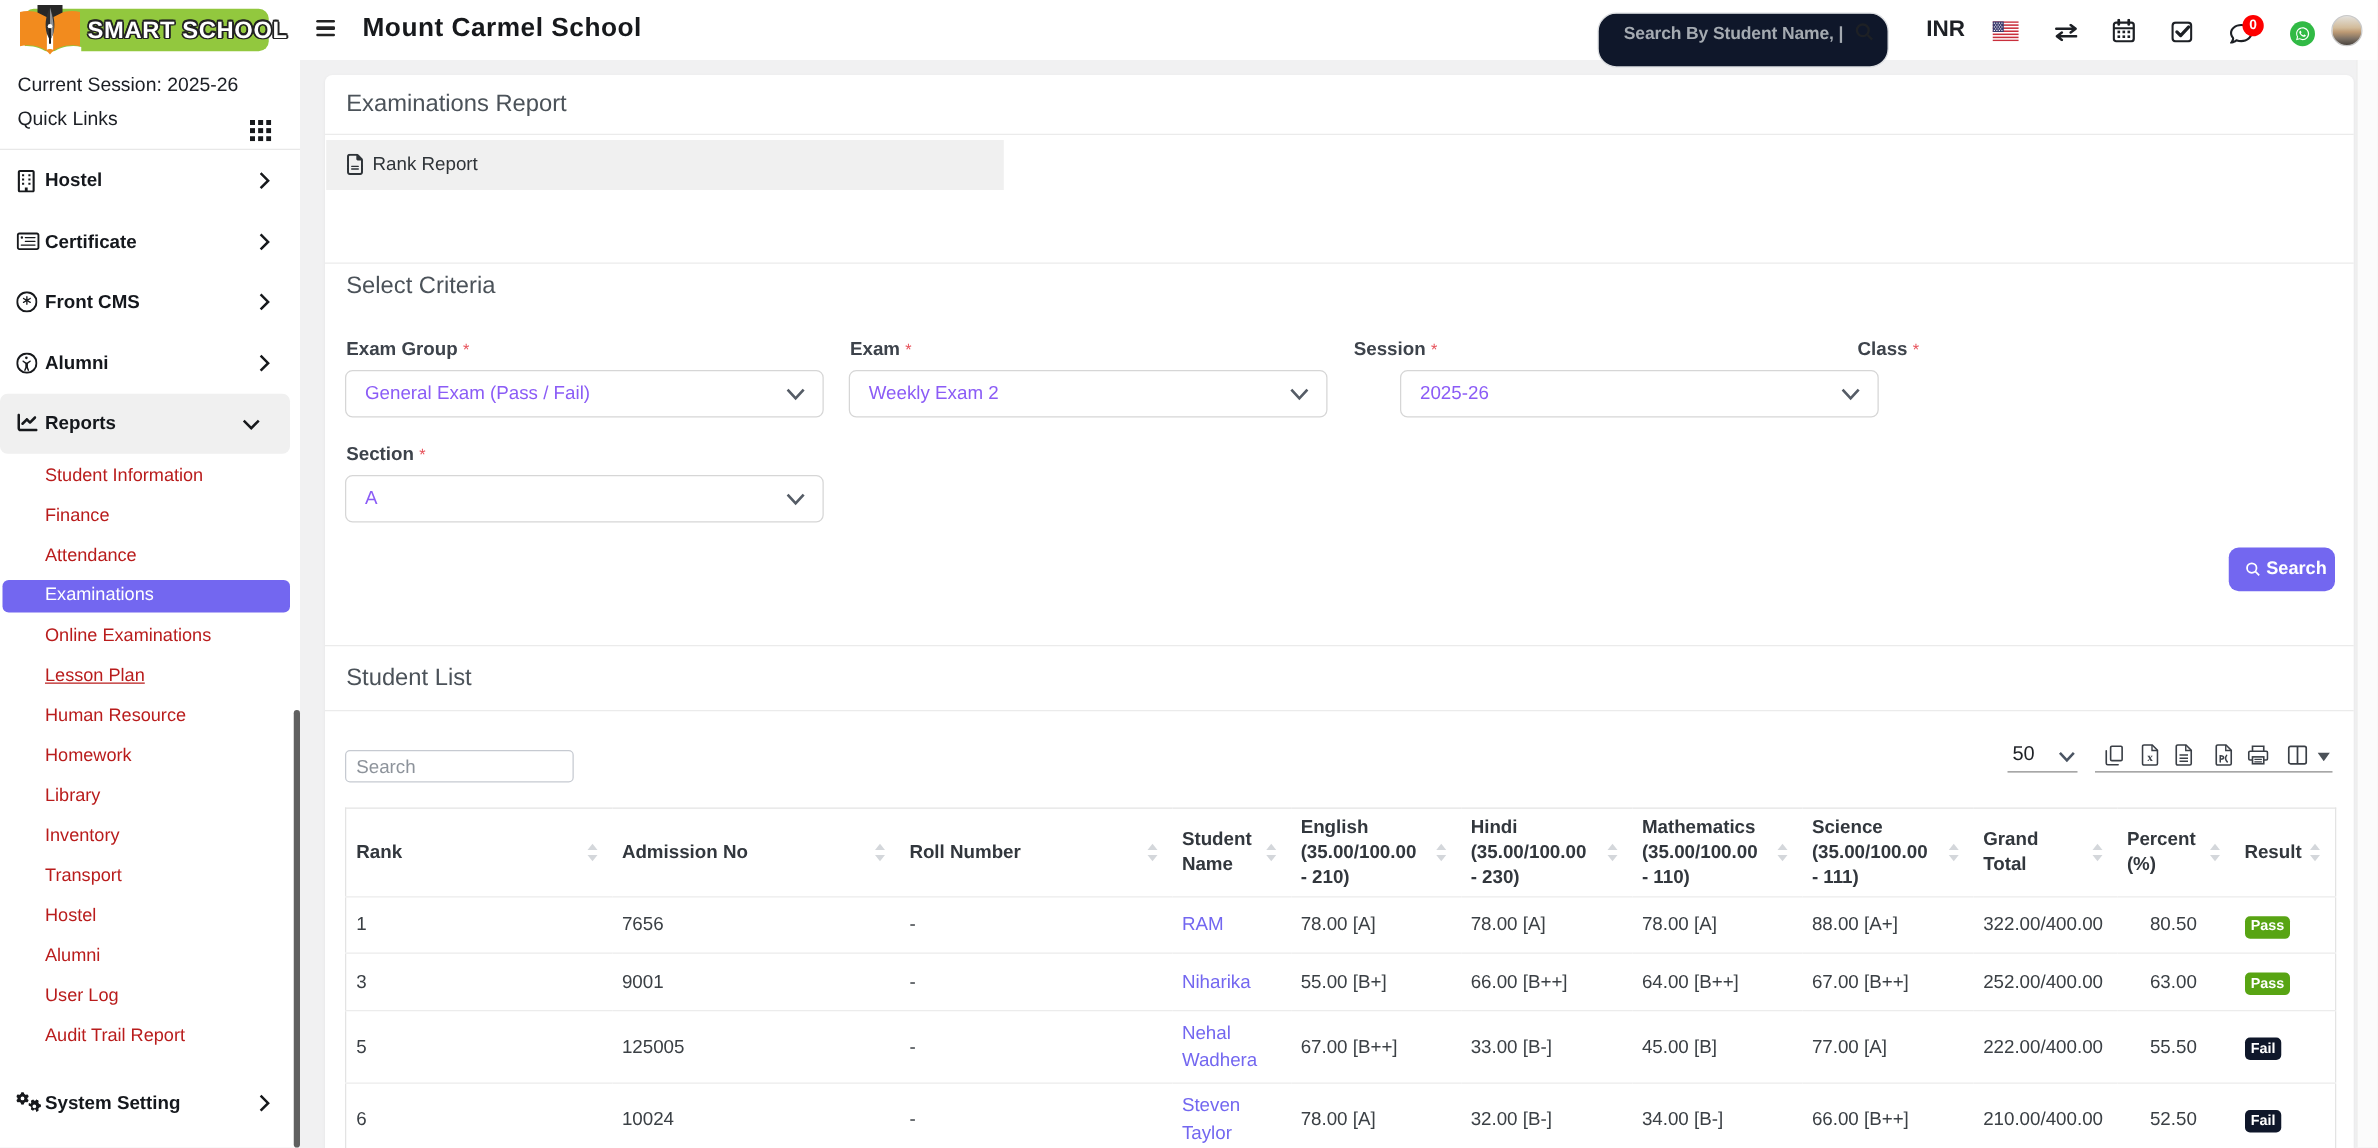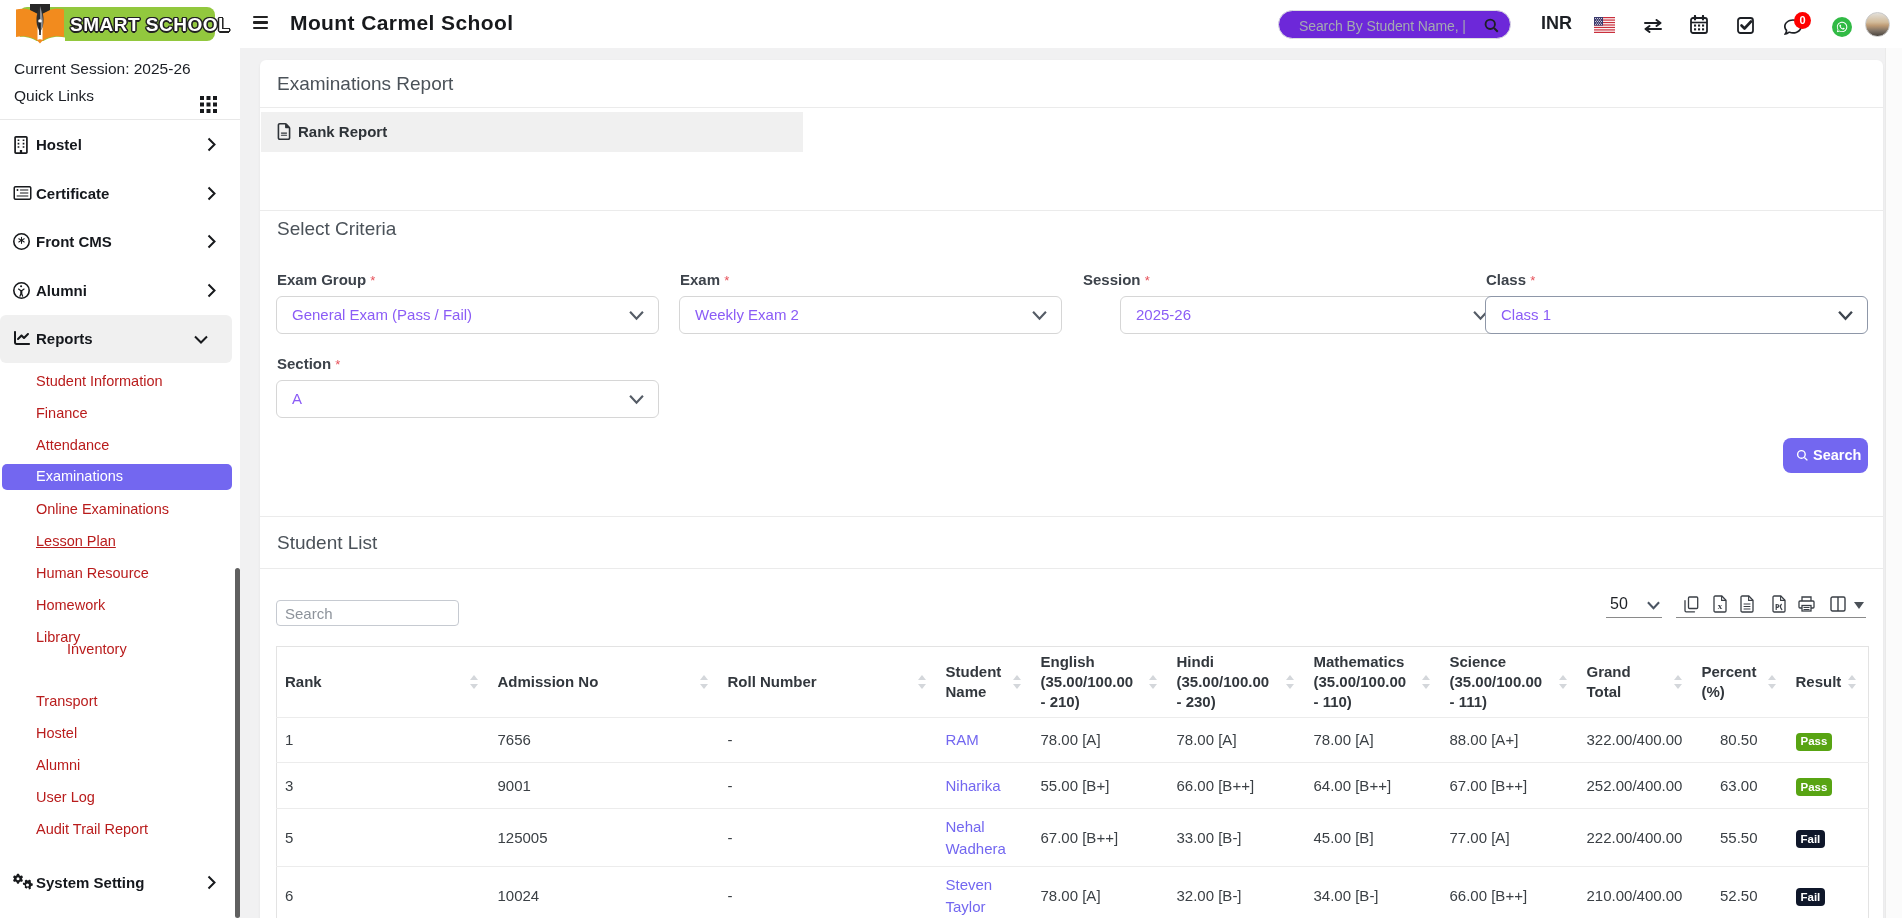--- a/index.html
+++ b/index.html
@@ -8,21 +8,21 @@
 
 #header { position:absolute; top:0; left:0; width:1902px; height:48px; background:#fff; z-index:5; }
 #logo { position:absolute; left:19px; top:7px; width:196px; height:34px; background:#92c83e; border-radius:8px; }
 #logo .book { position:absolute; left:-8px; top:-3px; }
 #logo .lt { position:absolute; left:51px; top:7px; white-space:nowrap; font-size:19px; font-weight:bold; color:#fff; letter-spacing:0.5px;
   text-shadow:-1.5px 0 0 #222,1.5px 0 0 #222,0 -1.5px 0 #222,0 1.5px 0 #222,-1px -1px 0 #222,1px 1px 0 #222,-1px 1px 0 #222,1px -1px 0 #222; }
 #hamb { position:absolute; left:253px; top:16px; width:15px; height:15px; }
 #hamb div { height:2.4px; background:#232323; margin-bottom:3.1px; border-radius:1px; }
 #htitle { position:absolute; left:290px; top:11px; font-size:21px; font-weight:bold; color:#17191c; letter-spacing:0.4px; }
 
-#hsearch { position:absolute; left:1278px; top:10px; width:233px; height:29px; border:1px solid #dcdee1; border-radius:15px; background:#6d28d9; }
+#hsearch { position:absolute; left:1278px; top:10px; width:233px; height:44px; border:1px solid #dcdee1; border-radius:15px; background:#0f172a;font-weight:bold; }
 #hsearch .ph { position:absolute; left:20px; top:7px; font-size:14px; color:#a4aab1; letter-spacing:-0.1px; }
 #hsearch svg { position:absolute; right:11px; top:7px; }
 
 .hic { position:absolute; top:0; }
 #inr { position:absolute; left:1541px; top:13px; font-size:18px; font-weight:bold; color:#1d2025; }
 
 
 #sidebar { position:absolute; top:48px; left:0; width:240px; height:870px; background:#fff; z-index:4; }
 #sb-thumb { position:absolute; left:235px; top:520px; width:5px; height:350px; background:#606060; border-radius:3px; }
 .sbtext { position:absolute; left:14px; font-size:15.5px; color:#1b1e24; }
@@ -38,21 +38,21 @@
 #exam-pill span { position:absolute; left:34px; top:4px; font-size:14.5px; color:#fff; }
 
 
 #card { position:absolute; left:260px; top:60px; width:1623px; height:880px; background:#fff; border-radius:6px;
   box-shadow:0 1px 3px rgba(0,0,0,0.06); }
 .sect-h { font-size:19px; color:#4b5259; }
 #ttl1 { position:absolute; left:17px; top:13px; }
 #bdr1 { position:absolute; left:0; top:47px; width:100%; border-top:1px solid #ebebeb; }
 #tab { position:absolute; left:1px; top:52px; width:542px; height:40px; background:#f0f0f0; }
 #tab svg { position:absolute; left:16px; top:11px; }
-#tab span { position:absolute; left:37px; top:11px; font-size:15px; font-weight:bold; color:#2e3338; }
+#tab span { position:absolute; left:37px; top:11px; font-size:15px; font-weight:normal; color:#2e3338; }
 #bdr2 { position:absolute; left:0; top:150px; width:100%; border-top:1px solid #ebebeb; }
 #ttl2 { position:absolute; left:17px; top:158px; }
 
 .flabel { position:absolute; font-size:15px; font-weight:bold; color:#3d434b; }
 .flabel b { color:#e7515a; font-size:13px; font-weight:normal; }
 .fsel { position:absolute; height:38px; border:1px solid #d6d6d6; border-radius:6px; background:#fff; }
 .fsel .v { position:absolute; left:15px; top:9px; font-size:15px; color:#8b5cf6; }
 .fsel svg { position:absolute; right:14px; top:13px; }
 
 #btn-search { position:absolute; left:1523px; top:378px; width:85px; height:35px; background:#7367f0; border-radius:8px; }
@@ -249,21 +249,21 @@
       </svg>
   </div>
   <div class="sub" style="top:325px;">Student Information</div>
   <div class="sub" style="top:357px;">Finance</div>
   <div class="sub" style="top:389px;">Attendance</div>
   <div class="sub" style="top:453px;">Online Examinations</div>
   <div class="sub" style="top:485px;text-decoration:underline;">Lesson Plan</div>
   <div class="sub" style="top:517px;">Human Resource</div>
   <div class="sub" style="top:549px;">Homework</div>
   <div class="sub" style="top:581px;">Library</div>
-  <div class="sub" style="top:593px;margin-left:31px;">Inventory</div>
+  <div class="sub" style="top:613px;">Inventory</div>
   <div class="sub" style="top:645px;">Transport</div>
   <div class="sub" style="top:677px;">Hostel</div>
   <div class="sub" style="top:709px;">Alumni</div>
   <div class="sub" style="top:741px;">User Log</div>
   <div class="sub" style="top:773px;text-align:right;">Audit Trail Report</div>
   <div class="mitem" style="top:811px;">
     <svg class="mic" style="top:14px;" width="20" height="17" viewBox="0 0 640 512" fill="#17191c">
         <path d="M308.5 135.3c7.1-6.3 9.9-16.2 6.2-25c-2.3-5.3-4.8-10.5-7.6-15.5L304 89.4c-3-5-6.3-9.9-9.8-14.6c-5.7-7.6-15.7-10.1-24.7-7.1l-28.2 9.3c-10.7-8.8-23-15.8-36.2-20.9L199 27.1c-1.9-9.3-9.1-16.7-18.5-17.8C173.9 8.4 167.2 8 160.4 8h-.7c-6.8 0-13.5 .4-20.1 1.2c-9.4 1.1-16.6 8.6-18.5 17.8l-5.1 29c-13.3 5-25.5 12.1-36.2 20.9L51.6 67.8c-9-3-19-.5-24.7 7.1c-3.5 4.7-6.8 9.6-9.9 14.6l-3 5.3c-2.8 5-5.3 10.2-7.6 15.6c-3.7 8.7-.9 18.6 6.2 25l22.2 19.8C34 162.3 33.7 165.7 33.7 169.2s.2 6.9 .6 10.3L12.1 199.3c-7.1 6.3-9.9 16.2-6.2 25c2.3 5.3 4.8 10.5 7.6 15.6l3 5.2c3 5.1 6.3 9.9 9.9 14.6c5.7 7.6 15.7 10.1 24.7 7.1l28.2-9.3c10.7 8.8 23 15.8 36.2 20.9l5.1 29c1.9 9.3 9.1 16.7 18.5 17.8c6.7 .8 13.5 1.2 20.4 1.2s13.7-.4 20.4-1.2c9.4-1.1 16.6-8.6 18.5-17.8l5.1-29c13.3-5 25.5-12.1 36.2-20.9l28.2 9.3c9 3 19 .5 24.7-7.1c3.5-4.7 6.8-9.5 9.8-14.6l3.1-5.4c2.8-5 5.3-10.2 7.6-15.5c3.7-8.7 .9-18.6-6.2-25l-22.2-19.8c.4-3.4 .6-6.8 .6-10.3s-.2-6.9-.6-10.3l22.2-19.8zM112 169.2a48 48 0 1 1 96 0 48 48 0 1 1 -96 0zM504.7 500.5c6.3 7.1 16.2 9.9 25 6.2c5.3-2.3 10.5-4.8 15.5-7.6l5.4-3.1c5-3 9.9-6.3 14.6-9.8c7.6-5.7 10.1-15.7 7.1-24.7l-9.3-28.2c8.8-10.7 15.8-23 20.9-36.2l29-5.1c9.3-1.9 16.7-9.1 17.8-18.5c.8-6.7 1.2-13.5 1.2-20.4s-.4-13.7-1.2-20.4c-1.1-9.4-8.6-16.6-17.8-18.5l-29-5.1c-5-13.3-12.1-25.5-20.9-36.2l9.3-28.2c3-9 .5-19-7.1-24.7c-4.7-3.5-9.6-6.8-14.6-9.9l-5.3-3c-5-2.8-10.2-5.3-15.6-7.6c-8.7-3.7-18.6-.9-25 6.2l-19.8 22.2c-3.4-.4-6.8-.6-10.3-.6s-6.9 .2-10.3 .6l-19.8-22.2c-6.3-7.1-16.2-9.9-25-6.2c-5.3 2.3-10.5 4.8-15.6 7.6l-5.2 3c-5.1 3-9.9 6.3-14.6 9.9c-7.6 5.7-10.1 15.7-7.1 24.7l9.3 28.2c-8.8 10.7-15.8 23-20.9 36.2L336.2 284c-9.3 1.9-16.7 9.1-17.8 18.5c-.8 6.7-1.2 13.5-1.2 20.4s.4 13.7 1.2 20.4c1.1 9.4 8.6 16.6 17.8 18.5l29 5.1c5 13.3 12.1 25.5 20.9 36.2l-9.3 28.2c-3 9-.5 19 7.1 24.7c4.7 3.5 9.5 6.8 14.6 9.8l5.4 3.1c5 2.8 10.2 5.3 15.5 7.6c8.7 3.7 18.6 .9 25-6.2l19.8-22.2c3.4 .4 6.8 .6 10.3 .6s6.9-.2 10.3-.6l19.8 22.2zM464 322.9a48 48 0 1 1 0 96 48 48 0 1 1 0-96z"></path>
       </svg>
     <div class="ml">System Setting</div>
@@ -300,26 +300,20 @@
     </div>
   <div class="fsel" style="left:419px; top:236px; width:383px;">
       <span class="v">Weekly Exam 2</span>
       <svg width="15" height="11" viewBox="0 0 14 9" fill="none" stroke="#555c66" stroke-width="2">
         <path d="M1 1 L7 7.5 L13 1"></path>
       </svg>
     </div>
   <div class="fsel" style="left:860px; top:236px; width:383px;">
       <span class="v">2025-26</span>
       <svg width="15" height="11" viewBox="0 0 14 9" fill="none" stroke="#555c66" stroke-width="2">
-        <path d="M1 1 L7 7.5 L13 1"></path>
-      </svg>
-    </div>
-  <div class="fsel" style="left:1225px; top:236px; width:383px; border-color:#8e97a8;">
-      <span class="v">Class 1</span>
-      <svg width="15" height="11" viewBox="0 0 14 9" fill="none" stroke="#3e454f" stroke-width="2.2">
         <path d="M1 1 L7 7.5 L13 1"></path>
       </svg>
     </div>
   <div class="flabel" style="left:17px; top:295px;">Section <b>*</b></div>
   <div class="fsel" style="left:16px; top:320px; width:383px;">
       <span class="v">A</span>
       <svg width="15" height="11" viewBox="0 0 14 9" fill="none" stroke="#555c66" stroke-width="2">
         <path d="M1 1 L7 7.5 L13 1"></path>
       </svg>
     </div>

